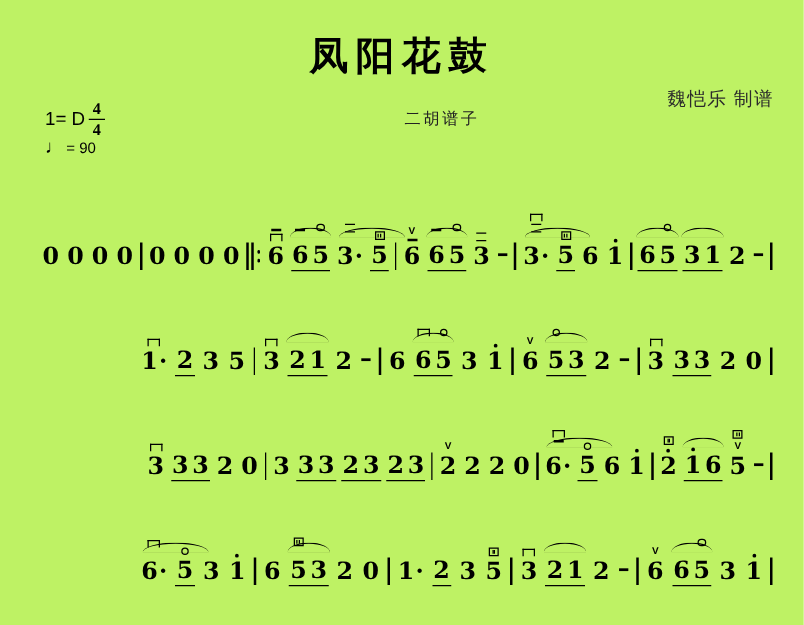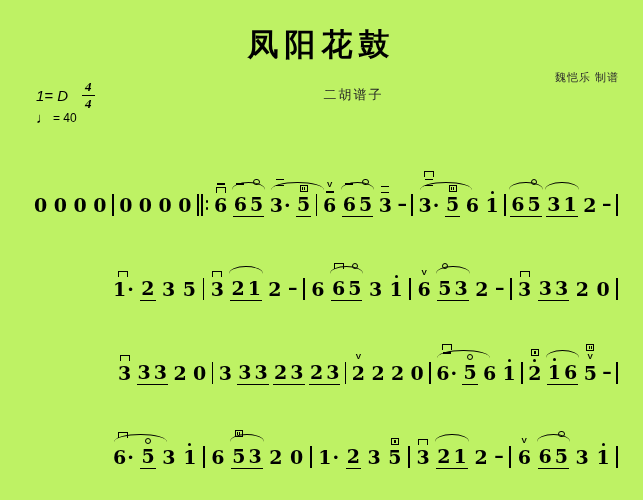--- a/index.html
+++ b/index.html
@@ -1,24 +1,24 @@
 <!DOCTYPE html>
 <html><head>
 <meta charset="utf-8">
 <style>
   html,body{margin:0;padding:0;}
   body{width:643px;height:500px;background:#fff;color:#000;overflow:hidden;
        font-family:"Liberation Sans",sans-serif;position:relative;}
   .sheet{position:absolute;inset:0;background:#bef264;}
   .title{position:absolute;top:24px;left:0;right:0;text-align:center;
          font-size:31px;font-weight:700;letter-spacing:6px;}
-  .credit{position:absolute;top:70px;right:24px;font-size:11px;color:#2b2b2b;letter-spacing:1px;}
+  .credit{position:absolute;top:70px;right:24px;font-size:15px;color:#2b2b2b;letter-spacing:1px;}
   .subtitle{position:absolute;top:86px;left:16px;right:0;text-align:center;font-size:13px;color:#222;letter-spacing:2px;padding-left:48px;}
-  .keysig{position:absolute;top:80px;left:36px;display:flex;align-items:center;gap:11px;
-          font-size:15px;font-weight:500;font-style:italic;}
+  .keysig{position:absolute;top:80px;left:36px;display:flex;align-items:center;gap:0;
+          font-size:15px;font-weight:500;}
   .frac{display:inline-flex;flex-direction:column;align-items:center;line-height:1;
         font-family:"Liberation Serif",serif;font-weight:700;font-size:13px;margin-left:3px;}
   .frac .num{border-bottom:1.4px solid #000;padding:0 3px 1.5px;}
   .frac .den{padding-top:1.5px;}
   .tempo{position:absolute;top:110px;left:36px;font-size:12px;display:flex;align-items:center;gap:2px;}
   .tempo .nsym{font-size:15px;line-height:1;}
   .score{position:absolute;top:150px;left:0;right:0;}
   .line{display:flex;justify-content:space-between;align-items:flex-end;
         height:67px;padding:0 25px 17px 33px;flex-wrap:nowrap;}
   .line:nth-child(2){padding-left:112px;}
@@ -60,21 +60,21 @@
   <div class="subtitle">二胡谱子</div>
   <div class="keysig">
     <span>1= D</span>
     <span class="frac">
       <span class="num">4</span>
       <span class="den">4</span>
     </span>
   </div>
   <div class="tempo">
     <span class="nsym">♩</span>
-    <span>= 40</span>
+    <span>= 90</span>
   </div>
   <div class="score" id="score">
       <div class="line">
         <span class="cell">
           <span class="digits">
             <span class="digit">
               <span class="dchar">0</span>
             </span>
           </span>
         </span>

